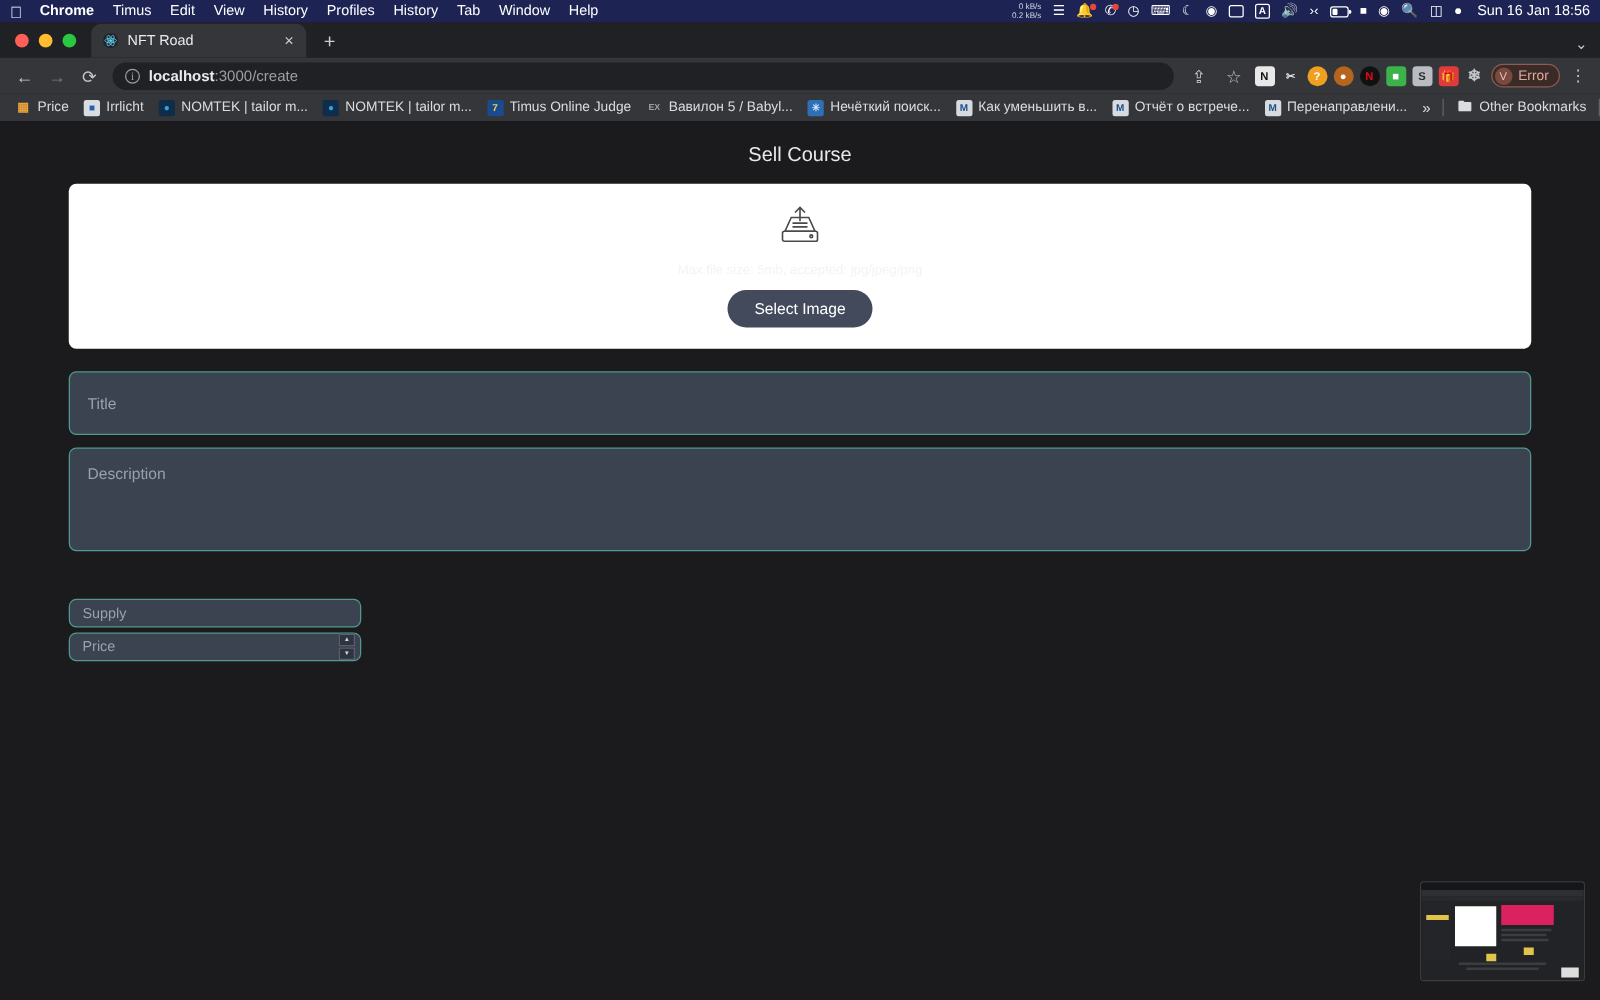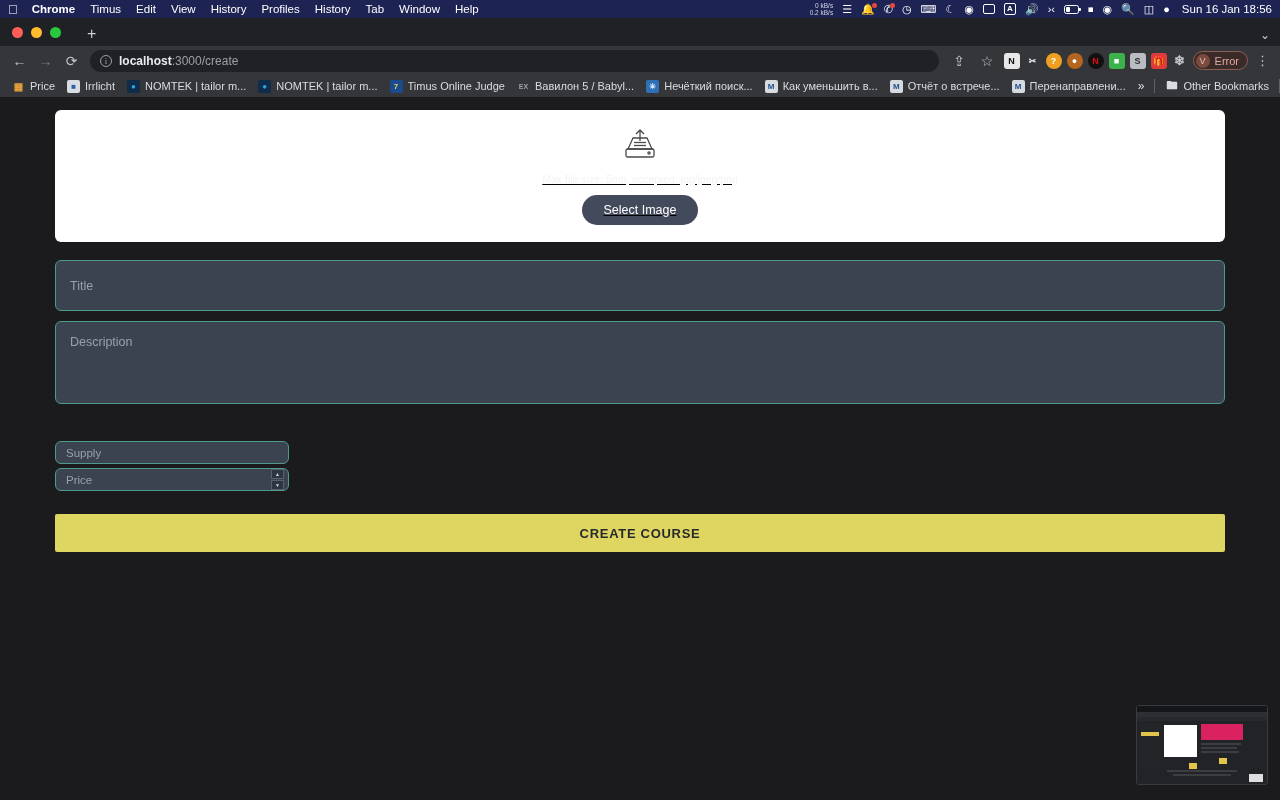--- a/index.html
+++ b/index.html
@@ -139,21 +139,21 @@
 
   
   .page {
     background: #1b1b1d; width: 100%; height: 698px;
     position: relative; overflow: hidden;
   }
   .page-title {
     text-align: center; color: #e9e9ea; font-size: 16px;
     padding-top: 19px; font-weight: 400;
   }
-  .wrap { width: 1170px; margin: 13px auto 0; text-decoration: underline; }
+  .wrap { width: 1170px; margin: 13px auto 0; }
 
   .dropzone {
     background: #fff; border-radius: 6px; height: 132px;
     display: flex; flex-direction: column; align-items: center; justify-content: center;
     gap: 0;
   }
   .dz-icon { margin-bottom: 8px; }
   .dz-hint { color: #f3f3f3; font-size: 10.5px; margin-bottom: 10px; }
   .btn-select {
     background: #434a5c; color: #ffffff; border: none;
@@ -251,20 +251,35 @@
 </div>
 
 <div class="chrome">
 
   <div class="tabstrip">
     <div class="traffic">
       <span class="dot r"></span>
       <span class="dot y"></span>
       <span class="dot g"></span>
     </div>
+    <div class="tab">
+      <span class="favicon">
+        <svg width="13" height="13" viewBox="0 0 24 24">
+          <circle cx="12" cy="12" r="11" fill="#20232a"></circle>
+          <circle cx="12" cy="12" r="2.1" fill="#61dafb"></circle>
+          <g stroke="#61dafb" stroke-width="1.1" fill="none">
+            <ellipse cx="12" cy="12" rx="8.5" ry="3.3"></ellipse>
+            <ellipse cx="12" cy="12" rx="8.5" ry="3.3" transform="rotate(60 12 12)"></ellipse>
+            <ellipse cx="12" cy="12" rx="8.5" ry="3.3" transform="rotate(120 12 12)"></ellipse>
+          </g>
+        </svg>
+      </span>
+      <span class="tab-title">NFT Road</span>
+      <span class="tab-close">×</span>
+    </div>
     <span class="newtab">+</span>
     <span class="winmax">⌄</span>
   </div>
 
   <div class="toolbar">
     <span class="nav-ico">←</span>
     <span class="nav-ico dim">→</span>
     <span class="nav-ico">⟳</span>
 
     <div class="omnibox">
@@ -342,20 +357,21 @@
         <span class="lbl">Other Bookmarks</span>
       </div>
       <span class="bm-sep"></span>
 
     </div>
   </div>
 </div>
 
 <div class="page">
 
+  <div class="page-title">Sell Course</div>
 
   <div class="wrap">
 
     
     <div class="dropzone">
       <span class="dz-icon">
         <svg width="36" height="33" viewBox="0 0 36 33" fill="none" stroke="#4a4a4a" stroke-width="1.3">
           <path d="M18 2 v11 M14 6 l4-4 4 4"></path>
           <path d="M11 10 L6 21 h24 l-5-11 z"></path>
           <rect x="4" y="21" width="28" height="8" rx="1.5"></rect>
@@ -380,21 +396,20 @@
     
     <div id="price-row">
       <input id="price-input" class="field small-field" type="text" placeholder="Price" style="">
       <span class="spinner">
         <span class="spin-btn">▲</span>
         <span class="spin-btn">▼</span>
       </span>
     </div>
 
     
-    <button class="btn-create">CREATE COURSE</button>
   </div>
 
   <div class="thumb">
     <div class="thumb-inner">
       <span class="th-bar" style="top:0;height:6px;background:#15161a"></span>
       <span class="th-bar" style="top:6px;height:5px;background:#2e2f33"></span>
       <span class="th-bar" style="top:11px;height:4px;background:#28292d"></span>
       <span class="th-side" style="left:2px;top:16px;width:22px;bottom:16px;background:#242528"></span>
       <span class="th-yellow" style="left:4px;top:26px;width:18px;height:4px"></span>
       <span class="th-white" style="left:27px;top:19px;width:33px;height:32px"></span>

